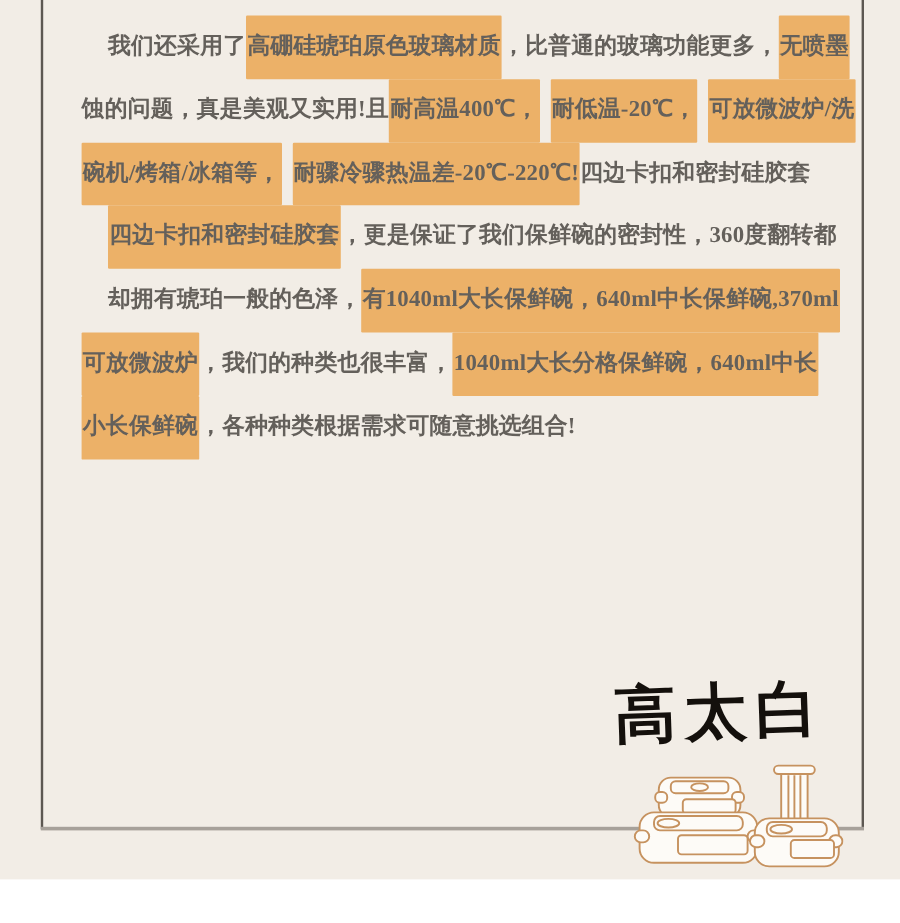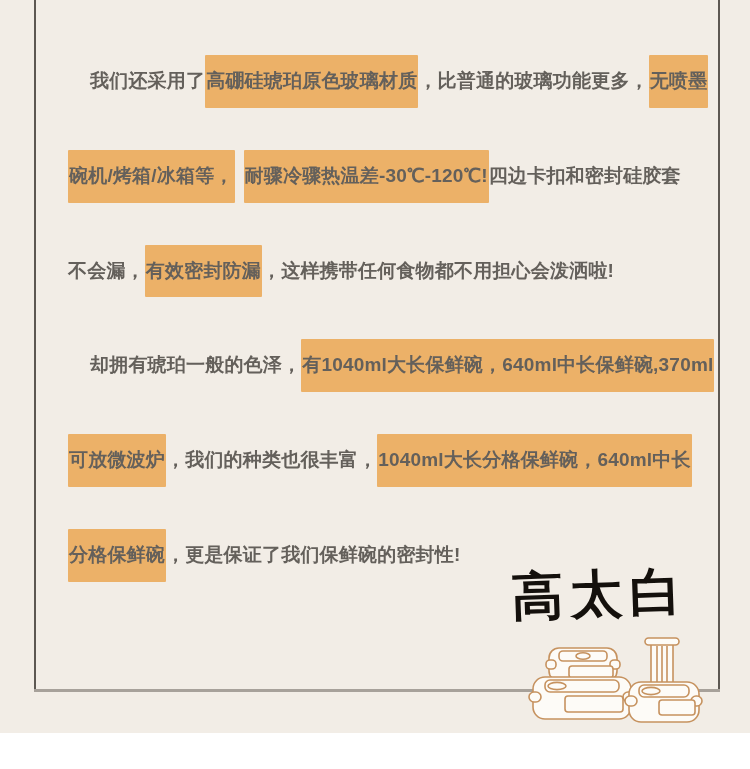--- a/index.html
+++ b/index.html
@@ -14,22 +14,22 @@
   .frame-left{left:34px;}
   .frame-right{left:718px;}
   .frame-bottom{position:absolute;left:34px;top:689px;width:686px;height:3px;background:var(--frame-h,#a7a19a);}
   .text-block{
     position:absolute;left:68px;top:13px;width:636px;
     font-size:19px;line-height:48.8px;letter-spacing:0.2px;
     color:var(--txt,#64605b);font-weight:bold;
   }
   .line{white-space:nowrap;}
   .line.indent{padding-left:22px;}
-  .seg{display:inline-block;}
-  .seg.hl{background:var(--hl,#ecb168);padding:2px 1px;border-radius:1px;margin-top:42px;}
+  .seg{display:inline-block;font-family:Liberation Serif, serif;}
+  .seg.hl{background:var(--hl,#ecb168);padding:2px 1px;border-radius:1px;}
   .seg.gap{margin-right:9px;}
   .signature{
     position:absolute;left:505px;top:552px;width:190px;height:90px;
     font-size:52px;line-height:86px;text-align:center;letter-spacing:7px;
     color:#14100c;font-weight:bold;font-family:cursive;
     transform:rotate(-2deg);
   }
   .illustration{position:absolute;left:525px;top:636px;}
 </style>
 </head>
@@ -38,25 +38,26 @@
 <div class="page">
 
   <div class="cream-panel"></div>
 
   <div class="frame-v frame-left"></div>
   <div class="frame-v frame-right"></div>
   <div class="frame-bottom"></div>
 
   <div class="text-block" id="text-block">
       <div class="line indent"><span class="seg">我们还采用了</span><span class="seg hl">高硼硅琥珀原色玻璃材质</span><span class="seg">，比普通的玻璃功能更多，</span><span class="seg hl">无喷墨</span></div>
-      <div class="line"><span class="seg hl gap">碗机/烤箱/冰箱等，</span><span class="seg hl">耐骤冷骤热温差-30℃-120℃!</span><span class="seg">四边卡扣和密封硅胶套</span></div>
-      <div class="line"><span class="seg">不会漏，</span><span class="seg hl">有效密封防漏</span><span class="seg">，这样携带任何食物都不用担心会泼洒啦!</span></div>
+      <div class="line"><span class="seg">蚀的问题，真是美观又实用!且</span><span class="seg hl gap">耐高温400℃，</span><span class="seg hl gap">耐低温-20℃，</span><span class="seg hl">可放微波炉/洗</span></div>
+      <div class="line"><span class="seg hl gap">碗机/烤箱/冰箱等，</span><span class="seg hl">耐骤冷骤热温差-20℃-220℃!</span><span class="seg">四边卡扣和密封硅胶套</span></div>
+      <div class="line indent"><span class="seg hl">四边卡扣和密封硅胶套</span><span class="seg">，更是保证了我们保鲜碗的密封性，360度翻转都</span></div>
       <div class="line indent"><span class="seg">却拥有琥珀一般的色泽，</span><span class="seg hl">有1040ml大长保鲜碗，640ml中长保鲜碗,370ml</span></div>
       <div class="line"><span class="seg hl">可放微波炉</span><span class="seg">，我们的种类也很丰富，</span><span class="seg hl">1040ml大长分格保鲜碗，640ml中长</span></div>
-      <div class="line"><span class="seg hl">分格保鲜碗</span><span class="seg">，更是保证了我们保鲜碗的密封性!</span></div>
+      <div class="line"><span class="seg hl">小长保鲜碗</span><span class="seg">，各种种类根据需求可随意挑选组合!</span></div>
     </div>
 
   <div class="signature">高太白</div>
 
   <svg class="illustration" width="178" height="96" viewBox="0 0 178 96">
     <g fill="#fdfbf7" stroke="#c6925f" stroke-width="1.6" stroke-linejoin="round">
 
       <g>
         <rect x="24" y="12" width="68" height="33" rx="10"></rect>
         <rect x="34" y="15" width="48" height="10" rx="4"></rect>

